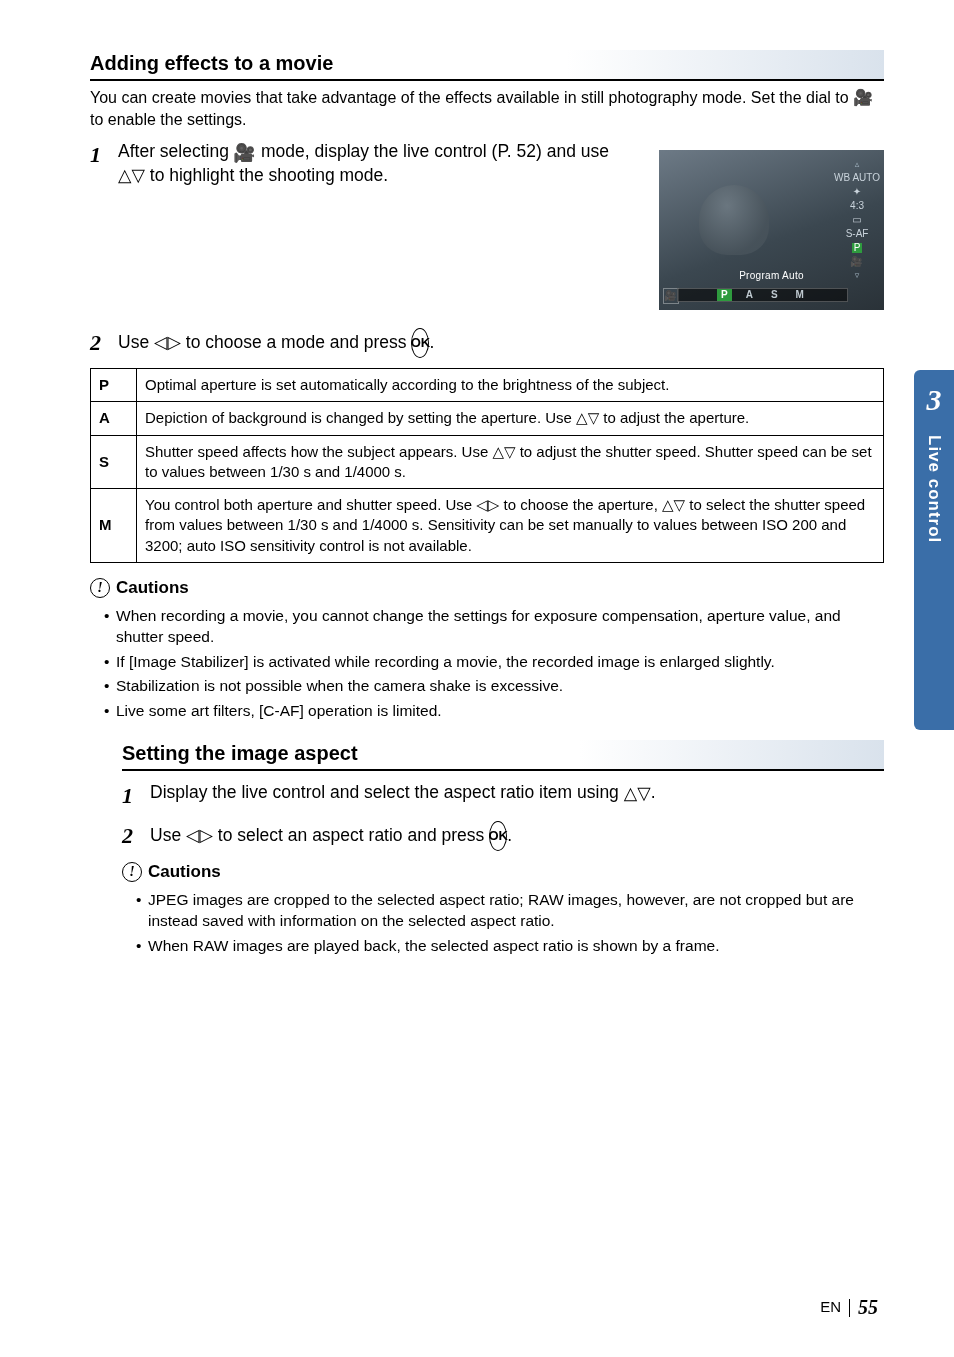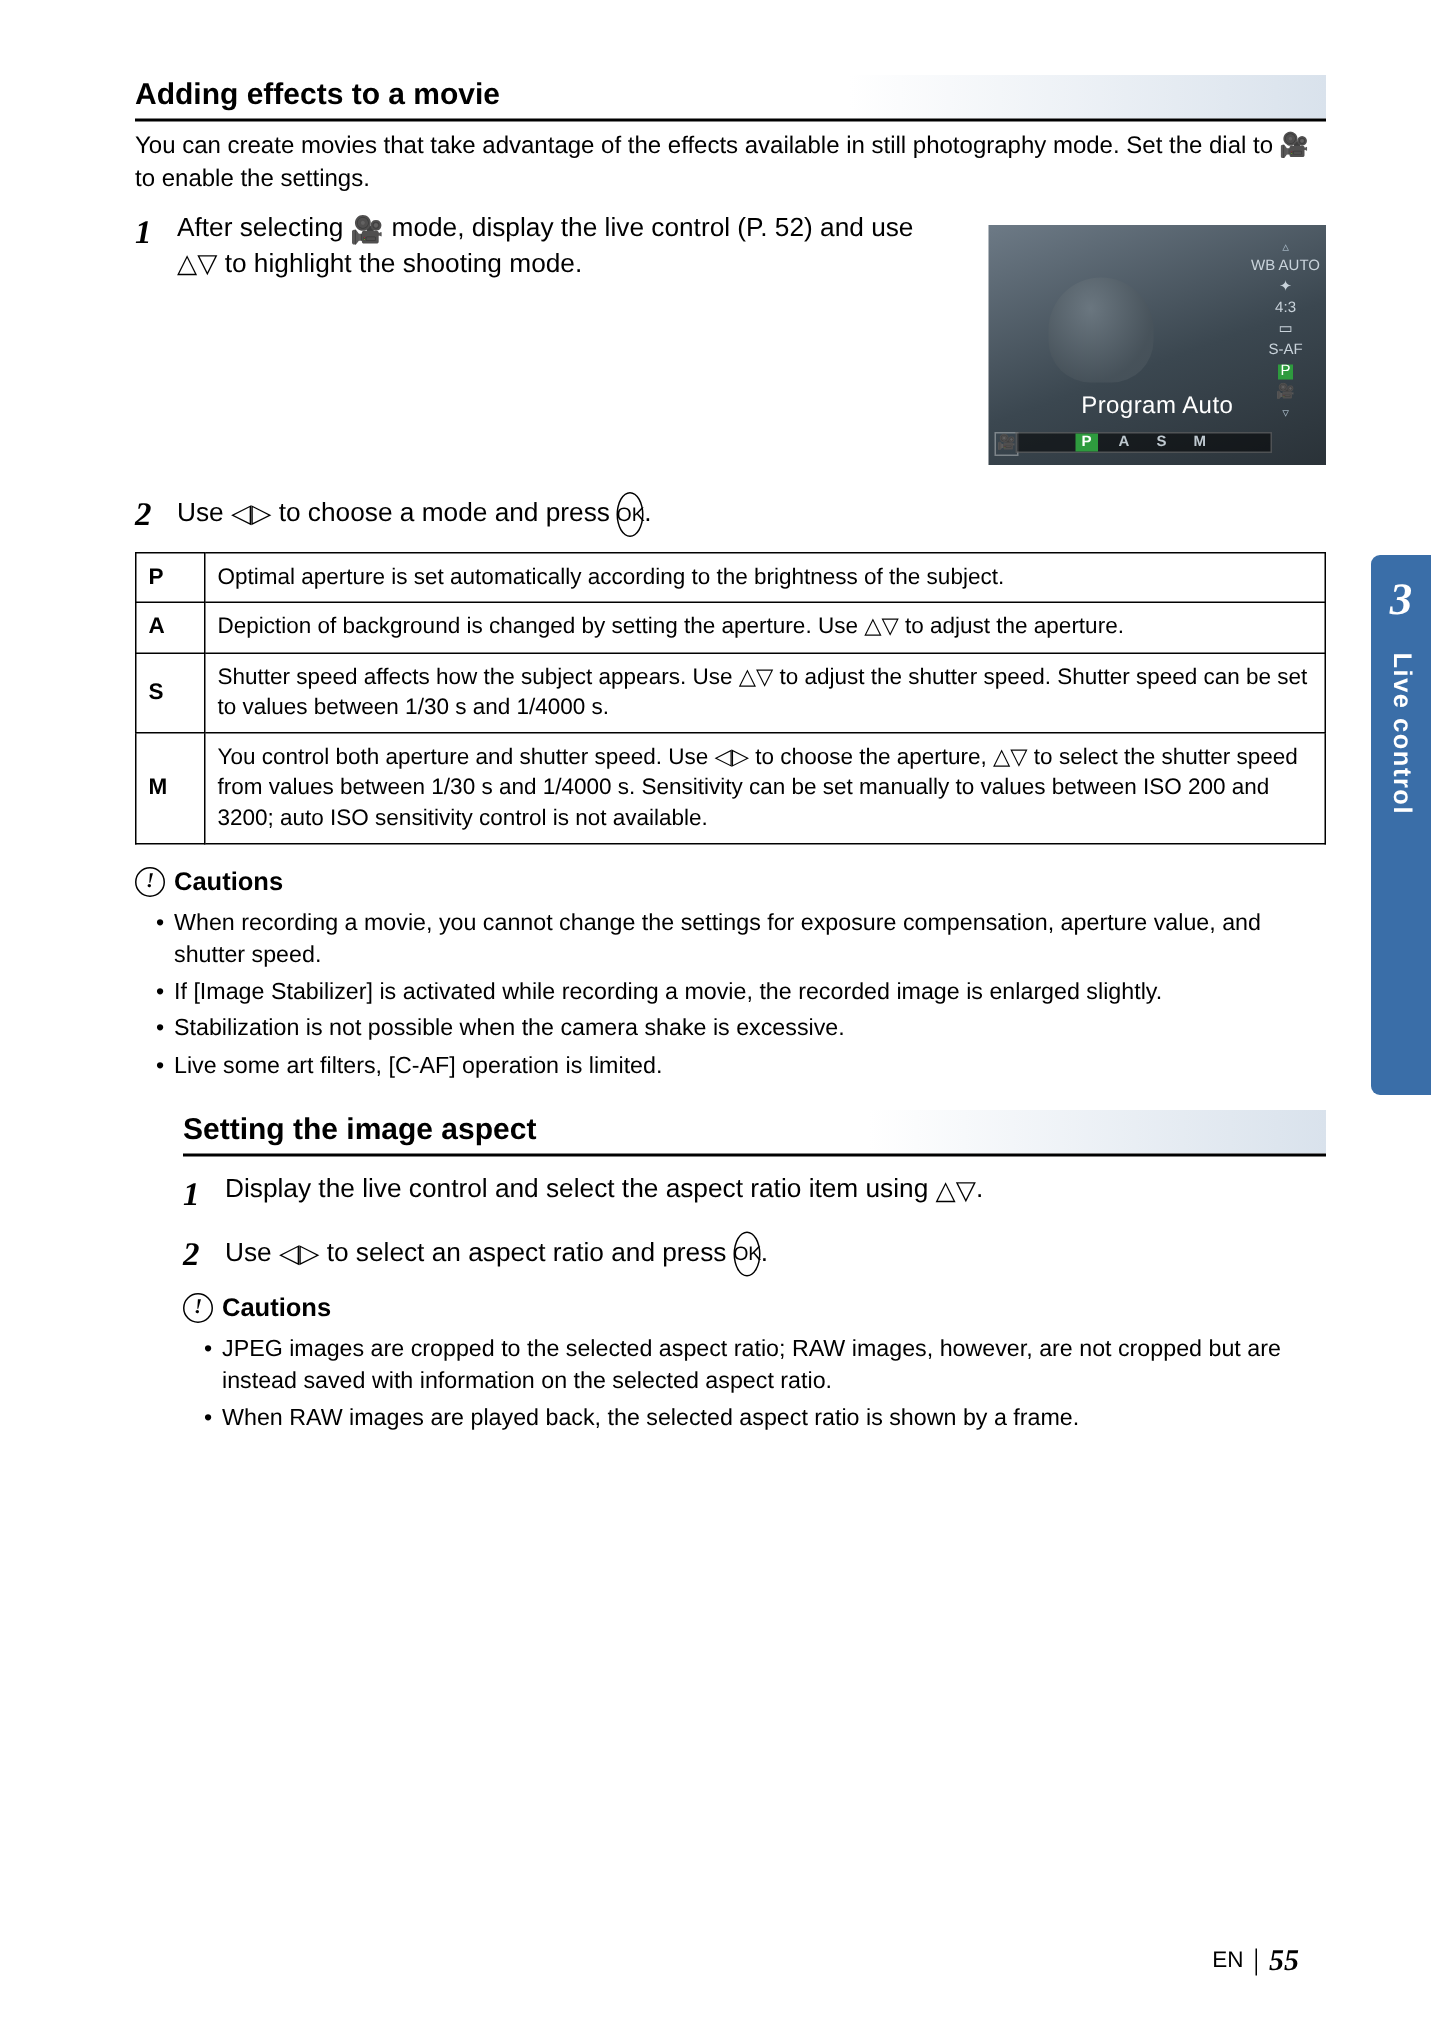--- a/index.html
+++ b/index.html
@@ -10,21 +10,21 @@
     background: linear-gradient(to right, #fff 0%, #fff 60%, #d9e2ec 100%); }
   .section-body { font-size: 16px; }
 
   .steps { margin-top: 10px; }
   .step { display: flex; align-items: flex-start; margin-bottom: 10px; }
   .step-num { font-family: Georgia, 'Times New Roman', serif; font-style: italic; font-weight: bold; font-size: 22px; width: 28px; flex: 0 0 28px; }
   .step-text { flex: 1; font-size: 17.5px; }
 
   .thumb-wrap { position: absolute; right: 70px; top: 150px; width: 225px; }
   .thumb { width: 225px; height: 160px; background: linear-gradient(160deg,#6d7a86 0%, #3b4750 55%, #2a3238 100%); position: relative; overflow: hidden; }
-  .thumb .label { position:absolute; left:50%; transform:translateX(-50%); bottom:28px; color:#fff; font-size:16px; letter-spacing:0.3px; }
+  .thumb .label { position:absolute; left:50%; transform:translateX(-50%); bottom:28px; color:#fff; font-size:10px; letter-spacing:0.3px; }
   .thumb .bottombar { position:absolute; left:18px; right:36px; bottom:8px; height:14px; background:rgba(0,0,0,0.55); border:1px solid rgba(255,255,255,0.25); display:flex; align-items:center; justify-content:center; gap:10px; color:#bfc9d0; font-size:10px; font-weight:bold; }
   .thumb .bottombar .sel { background:#2e9b3e; color:#fff; padding:0 4px; height:12px; line-height:12px; display:inline-block; }
   .thumb .bottombar .pill { padding:0 4px; }
   .thumb .cornericon { position:absolute; left:4px; bottom:6px; width:16px; height:16px; border:1px solid rgba(255,255,255,0.35); display:flex; align-items:center; justify-content:center; color:#9fb0bd; font-size:10px; }
   .thumb .rightcol { position:absolute; right:4px; top:10px; display:flex; flex-direction:column; gap:4px; align-items:center; }
   .thumb .rightcol span { color:#c9d3db; font-size:10px; line-height:1; }
   .thumb .rightcol .hl { background:#2e9b3e; color:#fff; padding:0 2px; }
   .thumb .rightcol .arr { color:#9fb0bd; font-size:9px; }
   .thumb .subject { position:absolute; left:40px; top:35px; width:70px; height:70px; background: radial-gradient(ellipse at 40% 30%, #6f7b84 0%, #48535b 70%); border-radius:50% 50% 40% 40%; opacity:0.85; }
 
@@ -37,27 +37,27 @@
   ul.cautions { list-style: none; padding-left: 14px; }
   ul.cautions li { position:relative; padding-left: 12px; margin-bottom: 4px; font-size:15.5px; }
   ul.cautions li::before { content:"•"; position:absolute; left:0; top:0; }
 
   .section2 { margin-top: 18px; margin-left: 32px; }
 
   .side-tab { position:absolute; right:0; top:370px; width:40px; height:360px; background:#3a6ea8; border-top-left-radius:6px; border-bottom-left-radius:6px; color:#fff; display:flex; flex-direction:column; align-items:center; padding-top:10px; }
   .side-tab .big { font-family: Georgia, 'Times New Roman', serif; font-style:italic; font-weight:bold; font-size:30px; margin-bottom:14px; }
   .side-tab .vert { writing-mode: vertical-rl; font-size:17px; font-weight:bold; letter-spacing:1px; }
 
-  .footer { position:absolute; right:88px; bottom:36px; font-size:15px; display:flex; align-items:center; gap:8px; }
+  .footer { position:absolute; right:76px; bottom:36px; font-size:15px; display:flex; align-items:center; gap:8px; }
   .footer .pg { font-family: Georgia, serif; font-style:italic; font-weight:bold; font-size:20px; }
   .footer .bar { width:1px; height:18px; background:#000; display:inline-block; }
 
   .glyph-movie, .glyph-tri-ud, .glyph-tri-lr, .glyph-ok { display:inline-block; vertical-align:middle; }
   .glyph-movie { font-size:18px; line-height:1; }
-  .glyph-ok { font-size:13px; border:1.2px solid #000; border-radius:50%; width:18px; height:30px; display:inline-flex; align-items:center; justify-content:center; font-weight:normal; }
+  .glyph-ok { font-size:13px; border:1.2px solid #000; border-radius:50%; width:18px; height:30px; display:inline-flex; align-items:center; justify-content:center; font-weight:bold; }
 </style>
 </head>
 <body>
 
 <div class="side-tab">
   <div class="big">3</div>
   <div class="vert">Live control</div>
 </div>
 
 <div>

